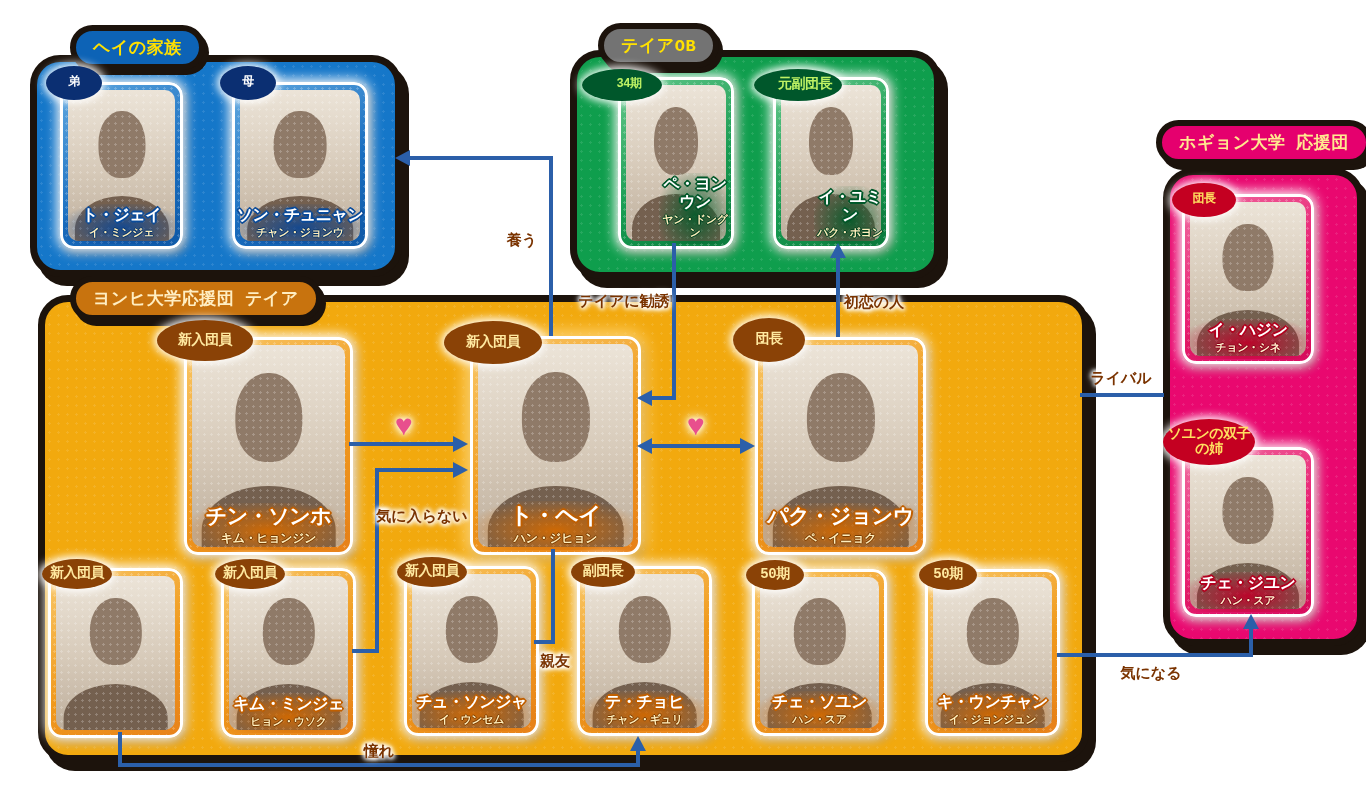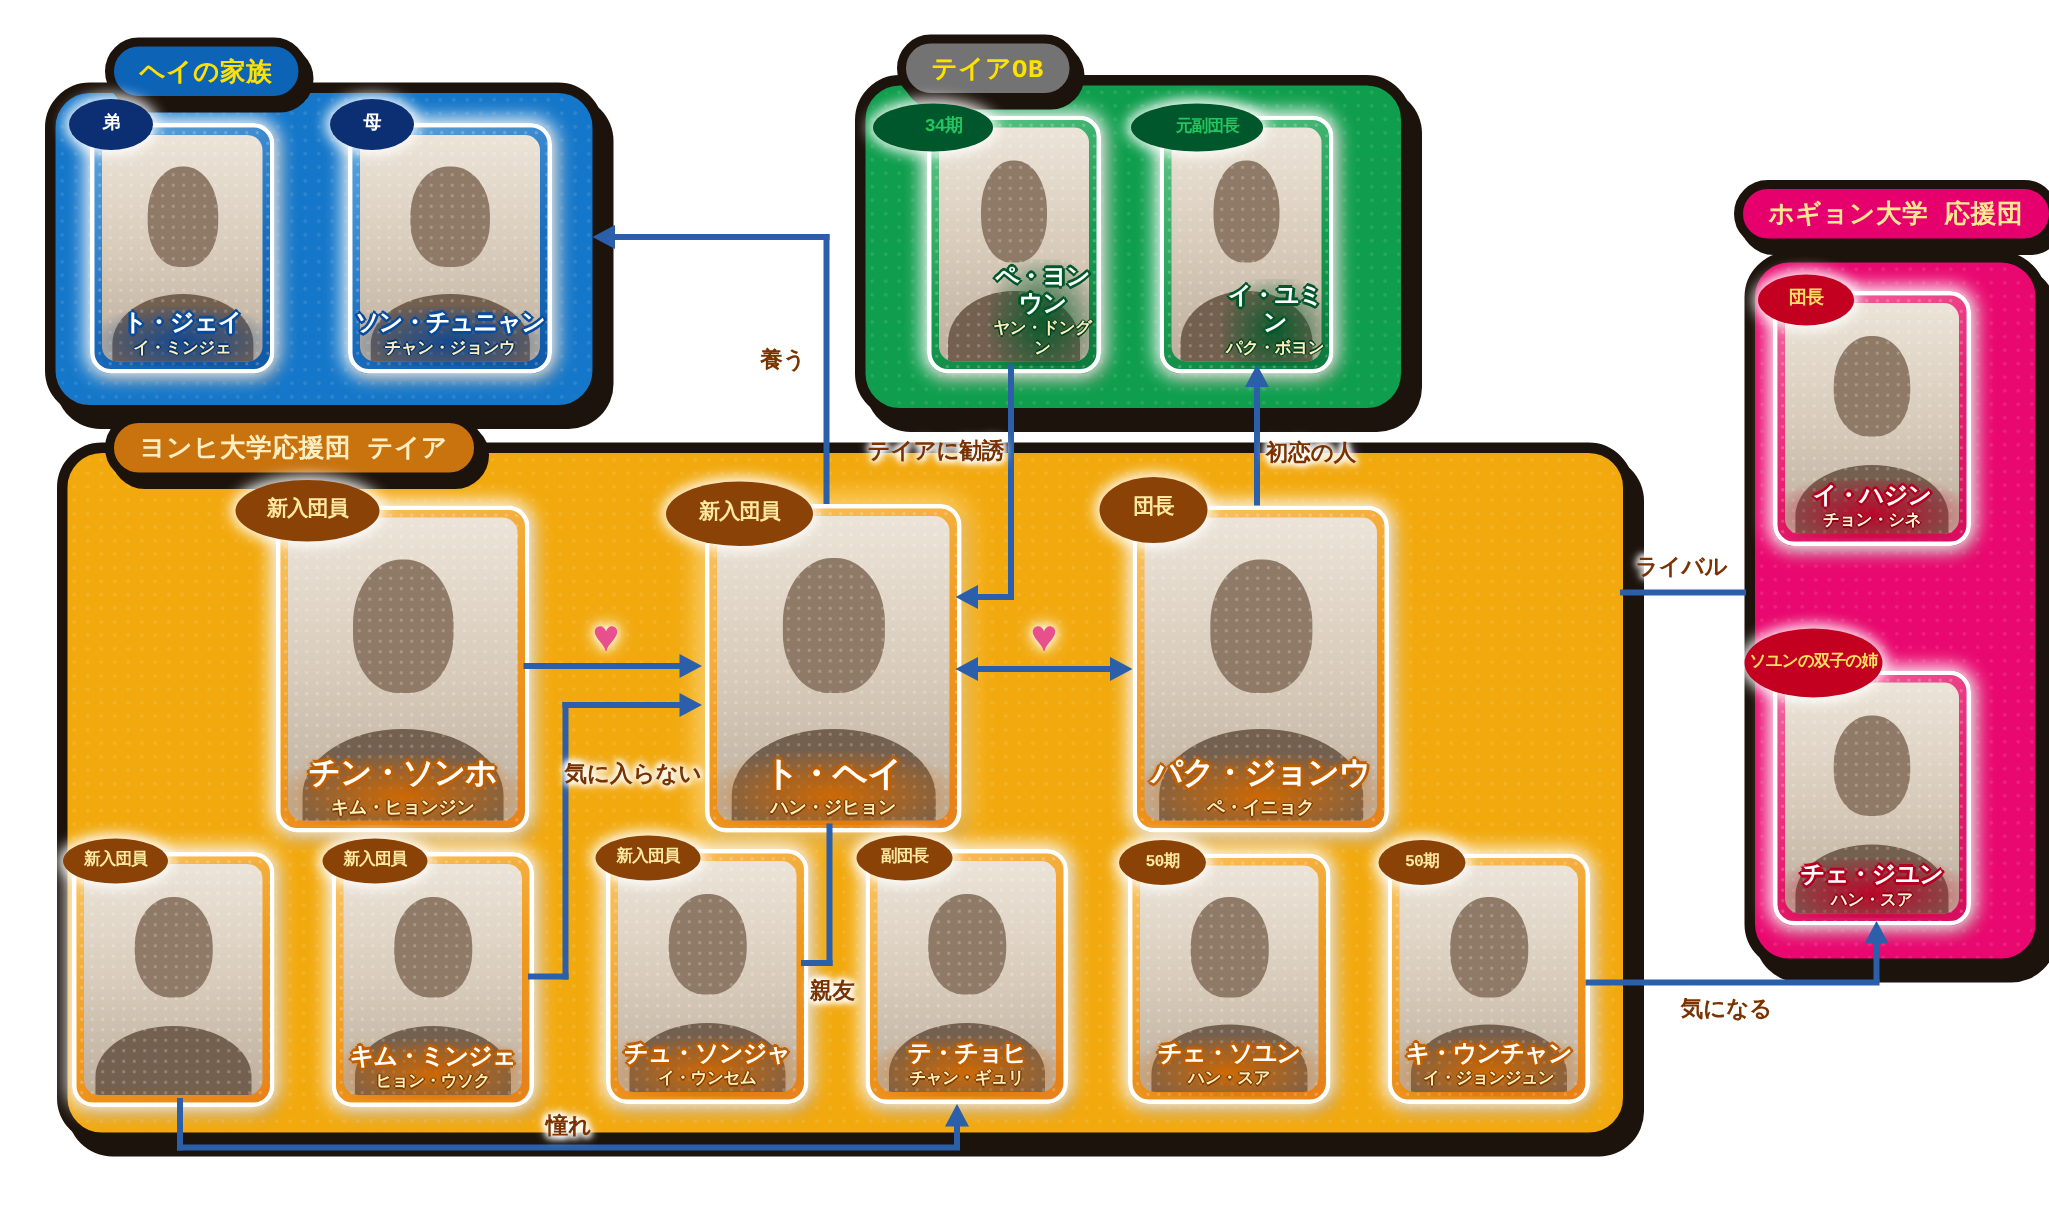--- a/index.html
+++ b/index.html
@@ -67,25 +67,25 @@
   .g-pink .nameplate{background:radial-gradient(ellipse at 50% 60%,rgba(190,0,40,.95) 0%,rgba(190,0,40,0) 80%);}
   .g-pink .char-name{text-shadow:-2px 0 #b3001f,2px 0 #b3001f,0 -2px #b3001f,0 2px #b3001f,-1px -1px #b3001f,1px 1px #b3001f,1px -1px #b3001f,-1px 1px #b3001f;}
   .g-pink .actor-name{color:#fff3d0;text-shadow:-1px 0 #8a0018,1px 0 #8a0018,0 -1px #8a0018,0 1px #8a0018;}
   
   .badge{
     position:absolute;z-index:14;border-radius:50%;display:flex;align-items:center;justify-content:center;
     text-align:center;font-weight:bold;font-size:12px;line-height:1.1;letter-spacing:-.5px;
     box-shadow:0 0 9px 3px rgba(255,255,255,.95);padding:2px;word-break:break-all;
   }
   .bd-blue{background:#0b2f72;color:#fff;}
-  .bd-green{background:#00572b;color:#22c55e;padding-left:16px;}
+  .bd-green{background:#00572b;color:#bef264;padding-left:16px;}
   .bd-orange{background:#8a4206;color:#ffe9a0;}
   .bd-red{background:#c40021;color:#ffe060;}
   .badge.f14{font-size:14px;}
-  .badge.f11{font-size:11px;}
+  .badge.f11{font-size:14px;}
   
   .line{position:absolute;background:#2b5fa9;z-index:20;}
   .ah{position:absolute;width:0;height:0;z-index:20;}
   .ah-left{border-top:8px solid transparent;border-bottom:8px solid transparent;border-right:15px solid #2b5fa9;}
   .ah-right{border-top:8px solid transparent;border-bottom:8px solid transparent;border-left:15px solid #2b5fa9;}
   .ah-up{border-left:8px solid transparent;border-right:8px solid transparent;border-bottom:15px solid #2b5fa9;}
   .rel-label{
     position:absolute;z-index:25;transform:translate(-50%,-50%);white-space:nowrap;
     font-weight:bold;font-size:15px;color:#7a3300;
     text-shadow:0 0 4px #fff,0 0 5px #fff,0 0 7px #fff,0 0 9px #fff,1px 1px 4px #fff,-1px -1px 4px #fff;

